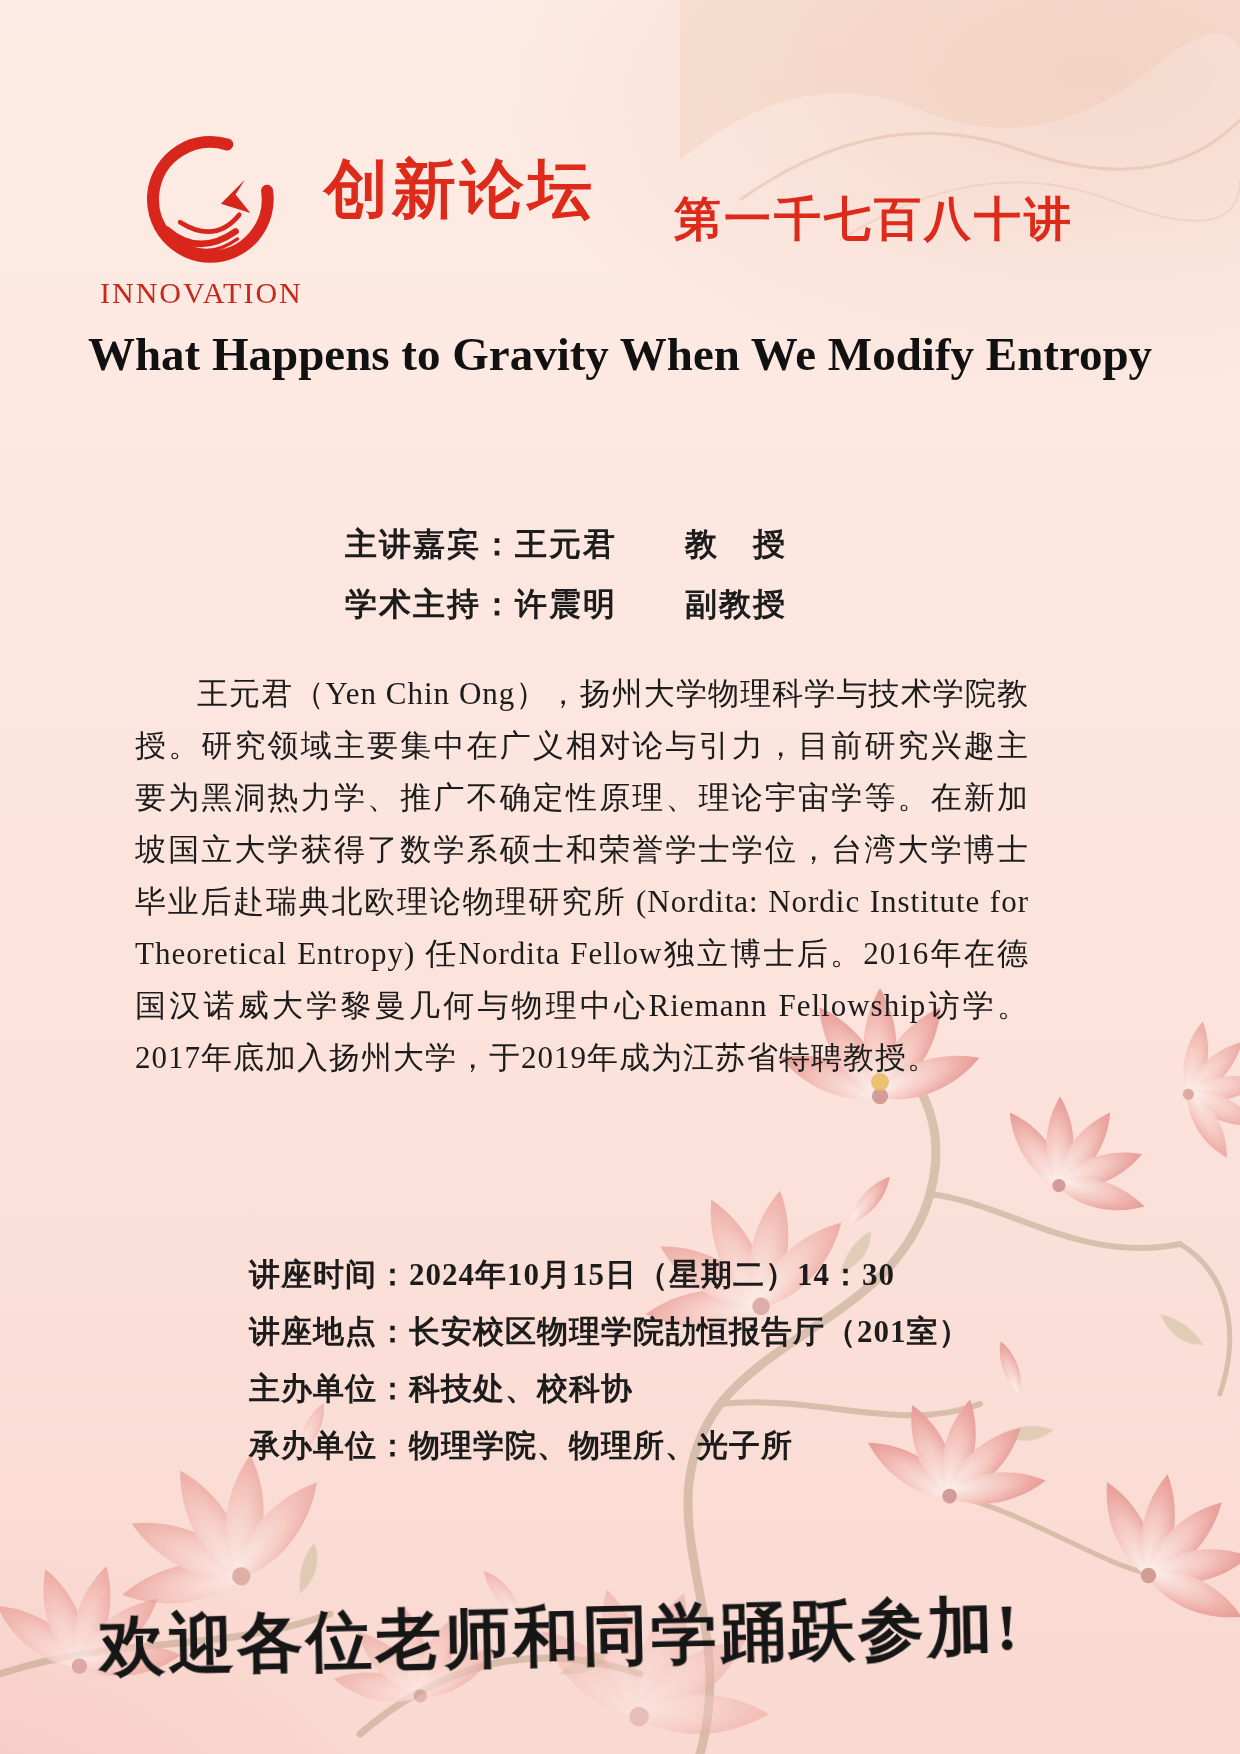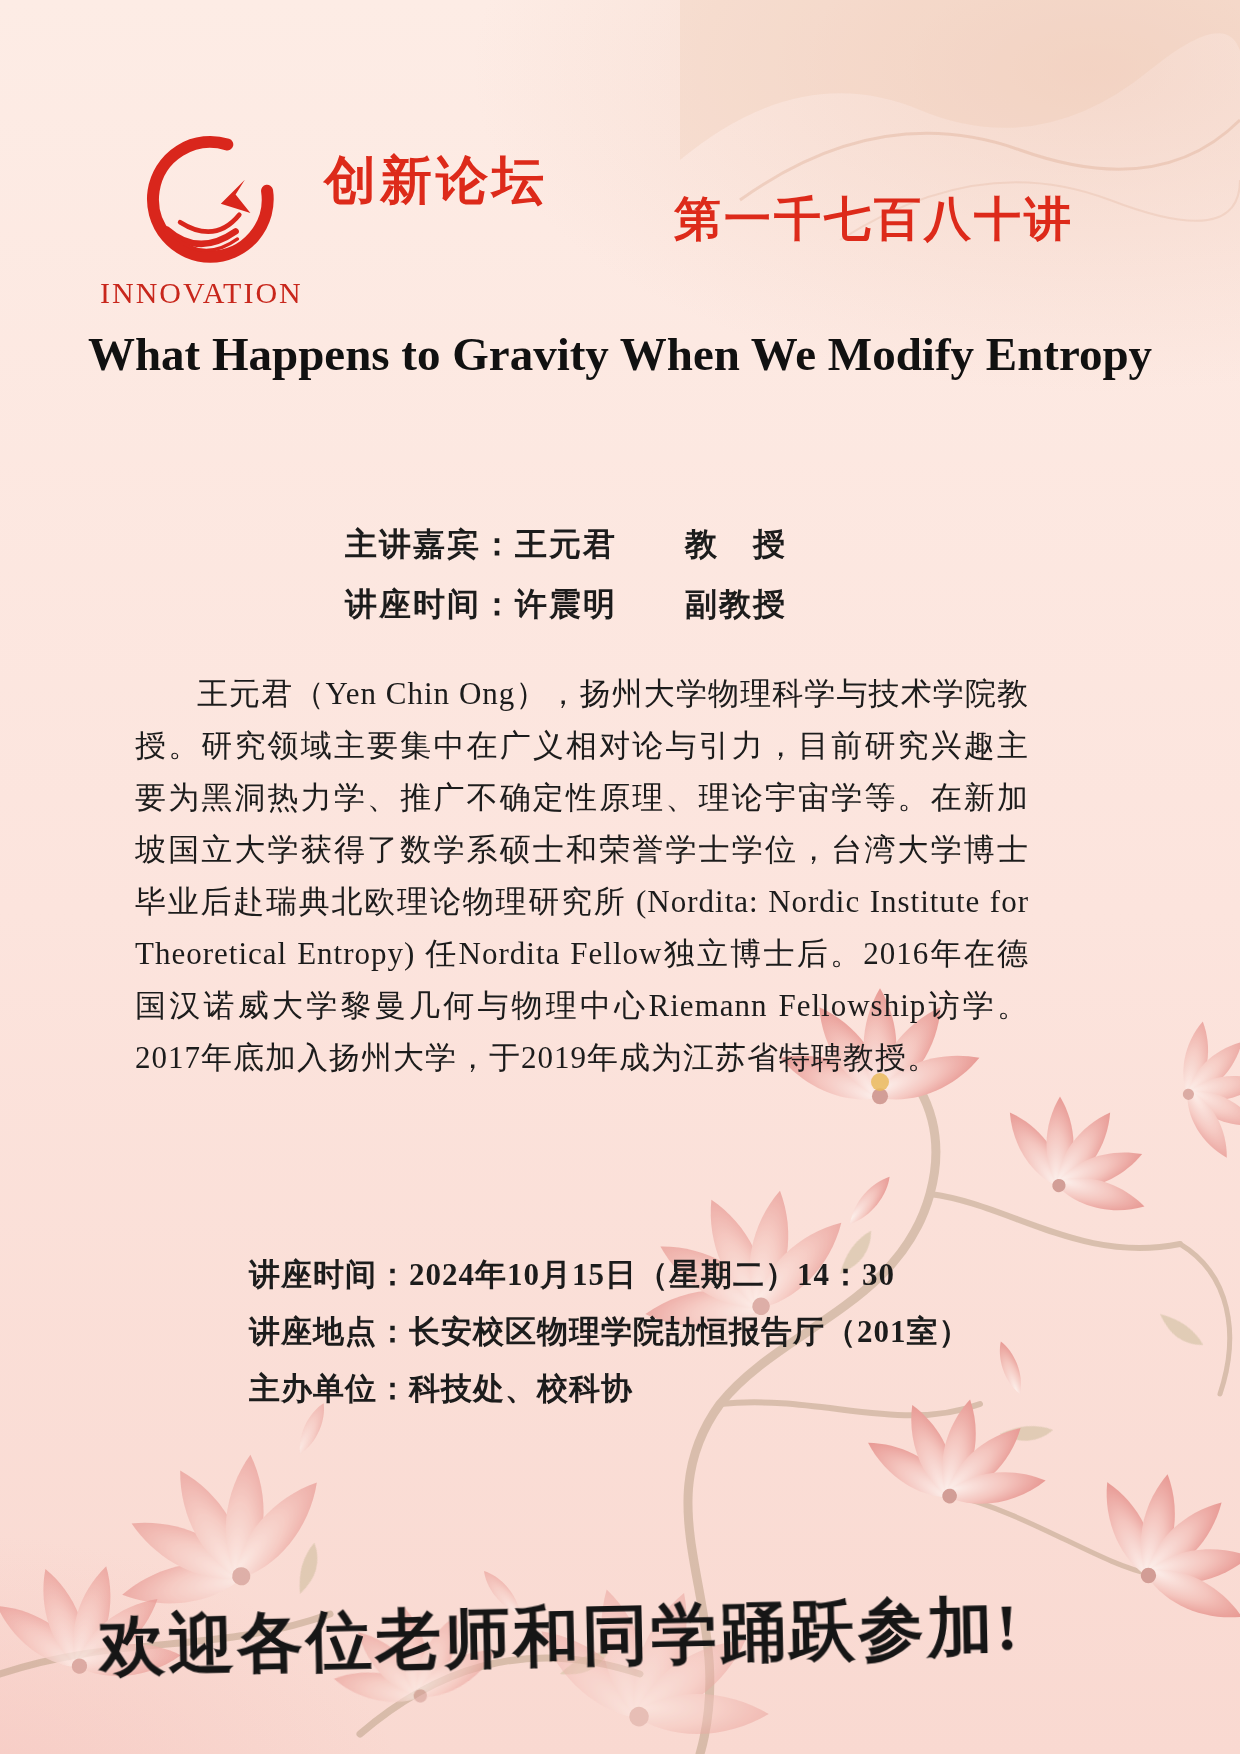--- a/index.html
+++ b/index.html
@@ -26,21 +26,21 @@
   .logo-mark { width: 160px; height: 148px; display: block; margin: 0 auto; }
   .logo-text {
     margin-top: 2px;
     font-size: 30px; letter-spacing: 2px;
     color: #c8271c; font-weight: 500;
   }
 
   .forum-title {
     position: absolute; left: 324px; top: 146px;
     font-family: Liberation Mono, monospace;
-    font-weight: 700; font-size: 52px; letter-spacing: 4px;
+    font-weight: 700; font-size: 64px; letter-spacing: 4px;
     color: #dd2a1a;
   }
   .lecture-number {
     position: absolute; left: 674px; top: 188px;
     font-family: "Liberation Sans", "DejaVu Sans", sans-serif;
     font-weight: 700; font-size: 47px; letter-spacing: 3px;
     color: #dd2a1a;
     text-align: right;
   }
 
@@ -159,26 +159,27 @@
     </div>
 
     <div class="forum-title">创新论坛</div>
     <div class="lecture-number">第一千七百八十讲</div>
   </header>
 
   <h1 class="title">What Happens to Gravity When We Modify Entropy</h1>
 
   <div class="speakers">
     <div class="speaker-line">主讲嘉宾：王元君　　教　授</div>
-    <div class="speaker-line">讲座时间：许震明　　副教授</div>
+    <div class="speaker-line">学术主持：许震明　　副教授</div>
   </div>
 
   <p class="bio">王元君（Yen Chin Ong），扬州大学物理科学与技术学院教授。研究领域主要集中在广义相对论与引力，目前研究兴趣主要为黑洞热力学、推广不确定性原理、理论宇宙学等。在新加坡国立大学获得了数学系硕士和荣誉学士学位，台湾大学博士毕业后赴瑞典北欧理论物理研究所 (Nordita: Nordic Institute for Theoretical Entropy) 任Nordita Fellow独立博士后。2016年在德国汉诺威大学黎曼几何与物理中心Riemann Fellowship访学。2017年底加入扬州大学，于2019年成为江苏省特聘教授。</p>
 
   <div class="details">
     <div class="detail-line">讲座时间：2024年10月15日（星期二）14：30</div>
     <div class="detail-line">讲座地点：长安校区物理学院劼恒报告厅（201室）</div>
     <div class="detail-line">主办单位：科技处、校科协</div>
+    <div class="detail-line">承办单位：物理学院、物理所、光子所</div>
   </div>
 
   <div class="welcome">欢迎各位老师和同学踊跃参加!</div>
 
 </div>
 
 </body></html>

